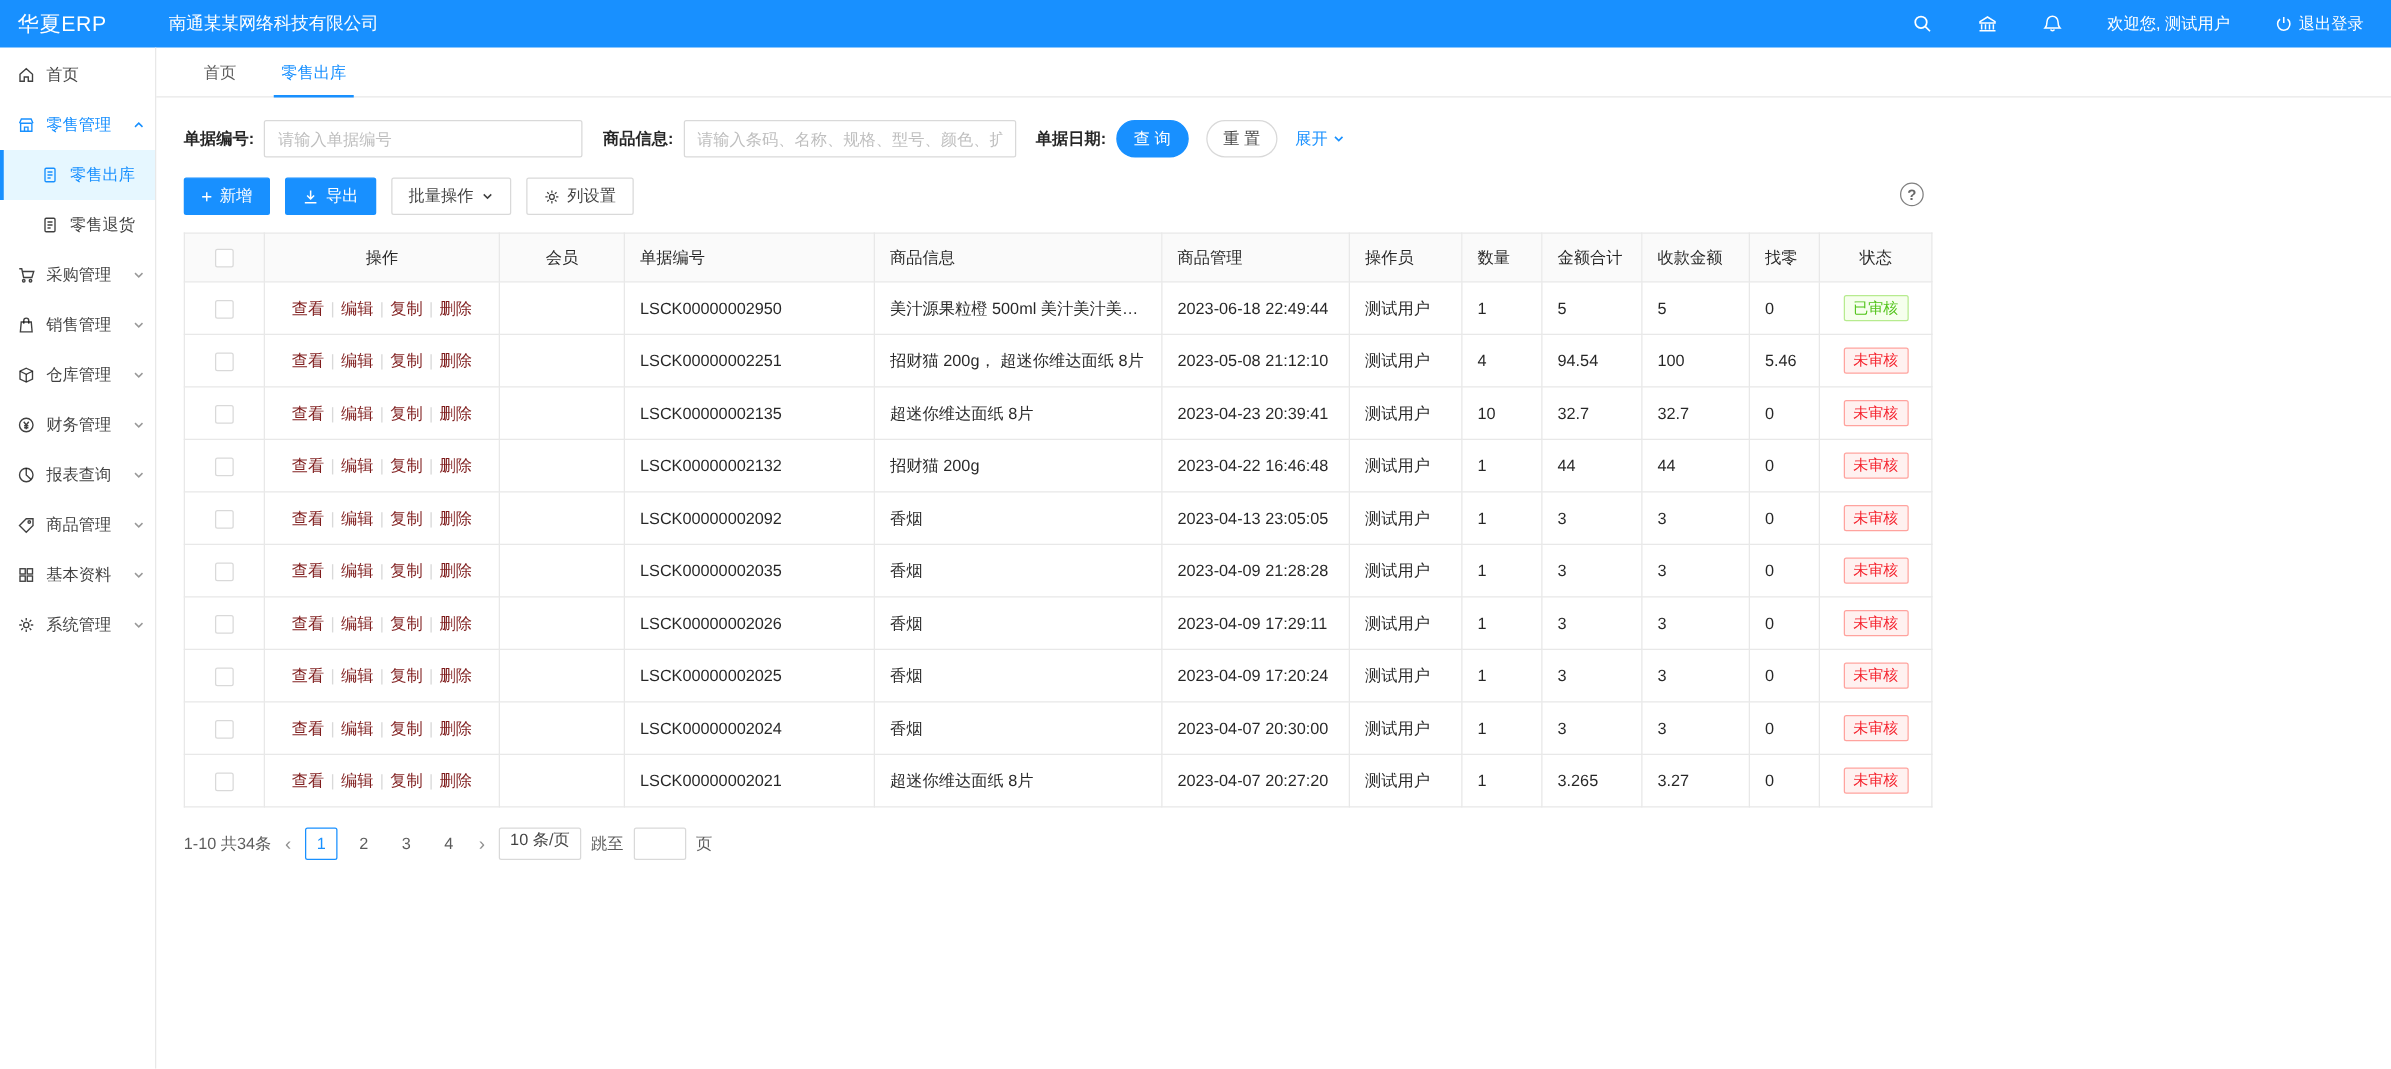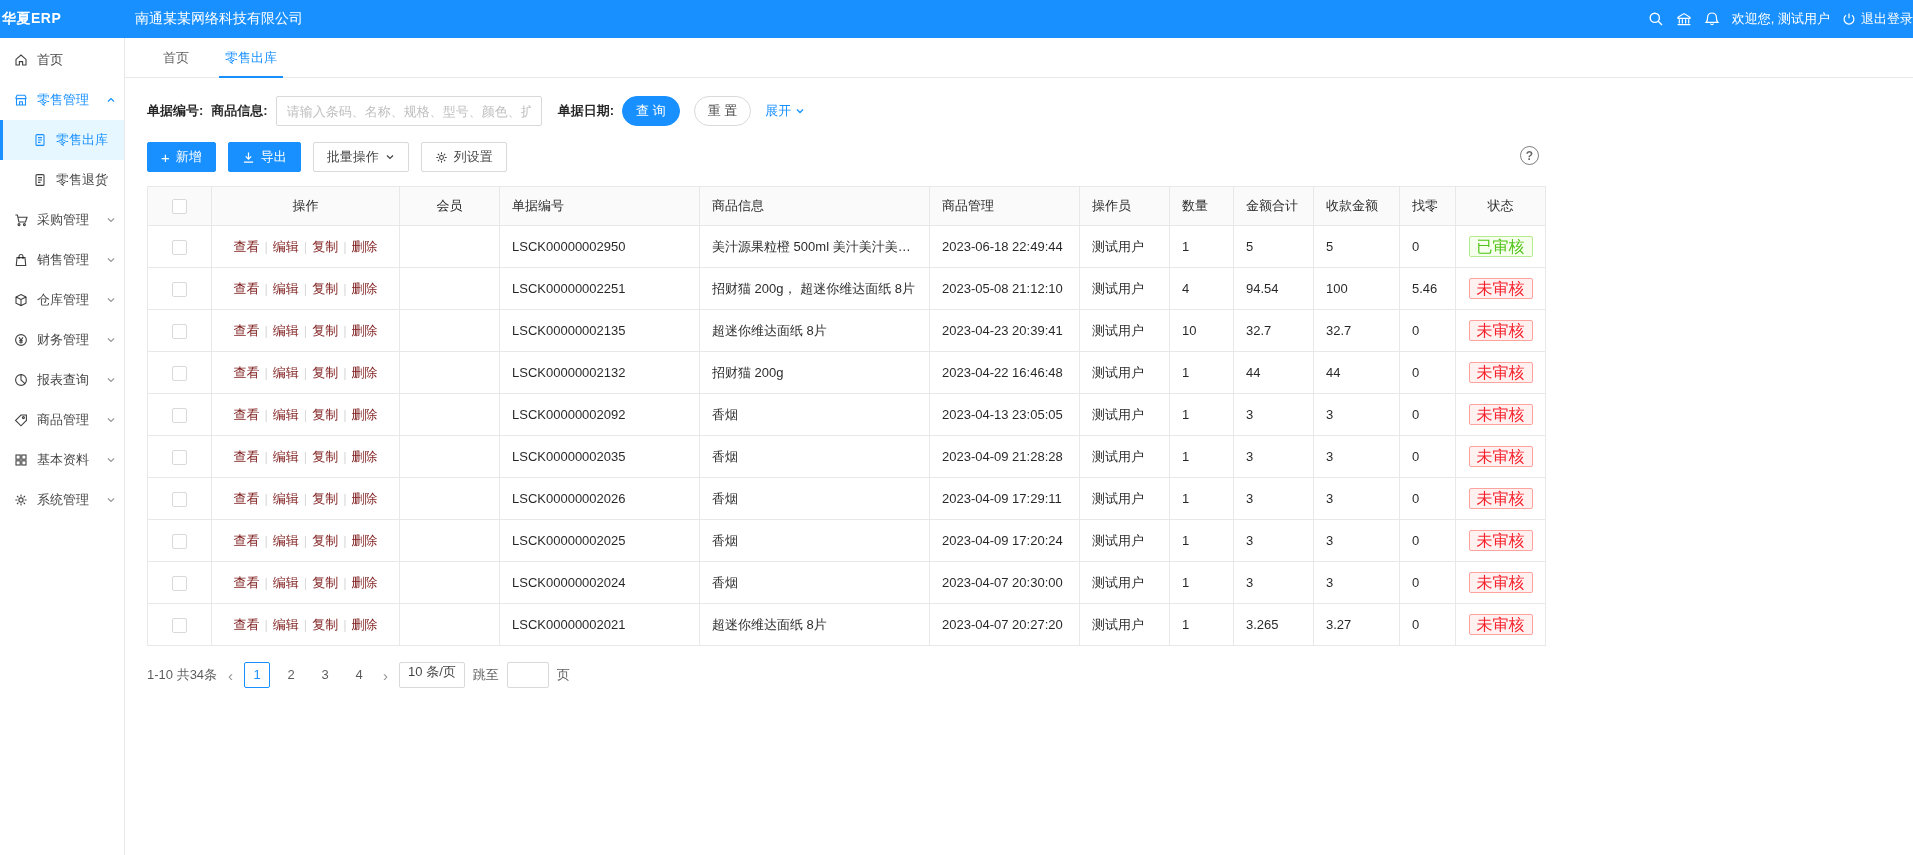--- a/index.html
+++ b/index.html
@@ -1,22 +1,22 @@
 <!DOCTYPE html>
 <html><head>
 <meta charset="utf-8">
 <style>
   * { box-sizing: border-box; }
   body { margin:0; font-family:"Liberation Sans","DejaVu Sans",sans-serif; font-size:13px; color:rgba(0,0,0,.85); background:#fff; }
 
   
   .topbar { height:38px; background:#1890ff; display:flex; align-items:center; color:#fff; }
-  .logo { flex:0 0 125px; width:125px; padding-left:2px; font-size:14px; font-weight:bold; letter-spacing:.5px; cursor:pointer; }
+  .logo { flex:0 0 125px; width:125px; padding-left:14px; font-size:17px; font-weight:normal; letter-spacing:.5px; cursor:pointer; }
   .company { margin-left:10px; font-size:14px; font-weight:500; }
-  .topbar-right { margin-left:auto; display:flex; align-items:center; gap:12px; }
+  .topbar-right { margin-left:auto; display:flex; align-items:center; gap:36px; padding-right:22px; }
   .tb-icon { width:16px; height:16px; display:block; cursor:pointer; color:#fff; }
   .welcome { cursor:pointer; }
   .logout { display:flex; align-items:center; gap:5px; cursor:pointer; }
 
   
   .layout { display:flex; height:calc(100vh - 38px); min-height:600px; }
   .sidebar { flex:0 0 125px; width:125px; border-right:1px solid #e8e8e8; padding-top:2px; overflow:hidden; }
   .menu-item { height:40px; display:flex; align-items:center; gap:9px; padding:0 8px 0 14px; cursor:pointer; color:rgba(0,0,0,.75); }
   .menu-item .menu-icon { width:14px; height:14px; flex:0 0 14px; }
   .menu-item .caret { margin-left:auto; color:rgba(0,0,0,.4); flex:0 0 10px; }
@@ -58,21 +58,21 @@
   .plus-glyph { font-size:15px; line-height:1; }
 
   
   table { width:1398px; border-collapse:collapse; table-layout:fixed; font-size:13px;padding-left:24px; }
   th, td { border:1px solid #e8e8e8; padding:10px 12px; text-align:left; white-space:nowrap; overflow:hidden; text-overflow:ellipsis; }
   th { background:#fafafa; font-weight:500; color:rgba(0,0,0,.85); }
   th.center, td.center { text-align:center; }
   .checkbox { display:inline-block; width:15px; height:15px; border:1px solid #d9d9d9; border-radius:2px; background:#fff; vertical-align:middle; cursor:pointer; }
   .link { color:#7f1d1d; cursor:pointer; text-decoration:none; }
   .sep { color:#d9d9d9; margin:0 5px; }
-  .badge { display:inline-block; padding:0 7px; border-radius:2px; font-size:16px; line-height:19px; }
+  .badge { display:inline-block; padding:0 7px; border-radius:2px; font-size:12px; line-height:19px; }
   .badge-green { color:#52c41a; background:#f6ffed; border:1px solid #b7eb8f; }
   .badge-red { color:#f5222d; background:#fff1f0; border:1px solid #ffa39e; }
 
   
   .pagination { width:1398px; display:flex; align-items:center; justify-content:flex-start; gap:8px; margin-top:16px; color:rgba(0,0,0,.65); }
   .page-arrow { color:rgba(0,0,0,.45); cursor:pointer; padding:0 3px; font-size:15px; }
   .page-num { min-width:26px; height:26px; line-height:26px; text-align:center; border-radius:2px; cursor:pointer; }
   .page-num.current { border:1px solid #1890ff; color:#1890ff; line-height:24px; }
   .page-size { height:26px; border:1px solid #d9d9d9; border-radius:2px; display:flex; align-items:center; gap:8px; padding:0 8px; cursor:pointer; color:rgba(0,0,0,.75);flex-direction:column; }
   .jump-input { width:42px; height:26px; border:1px solid #d9d9d9; border-radius:2px; outline:none; padding:0 4px; }
@@ -235,20 +235,21 @@
         </div>
       <div class="tab active">
           <span>零售出库</span>
         </div>
     </div>
 
     <div class="content">
 
       <div class="filterbar">
         <span class="f-label">单据编号:</span>
+        <input class="f-input bill-input" type="text" placeholder="请输入单据编号" style="">
         <span class="f-label">商品信息:</span>
         <input class="f-input product-input" type="text" placeholder="请输入条码、名称、规格、型号、颜色、扩展..." style="">
         <span class="f-label">单据日期:</span>
         <button class="btn btn-primary mr14">
             <span>查 询</span>
           </button>
         <button class="btn mr14">
             <span>重 置</span>
           </button>
         <span class="link-blue">

